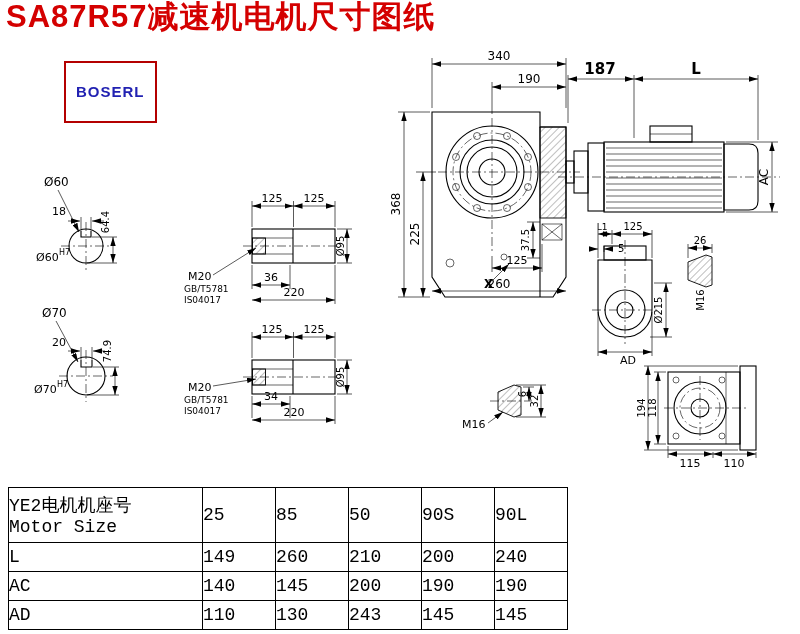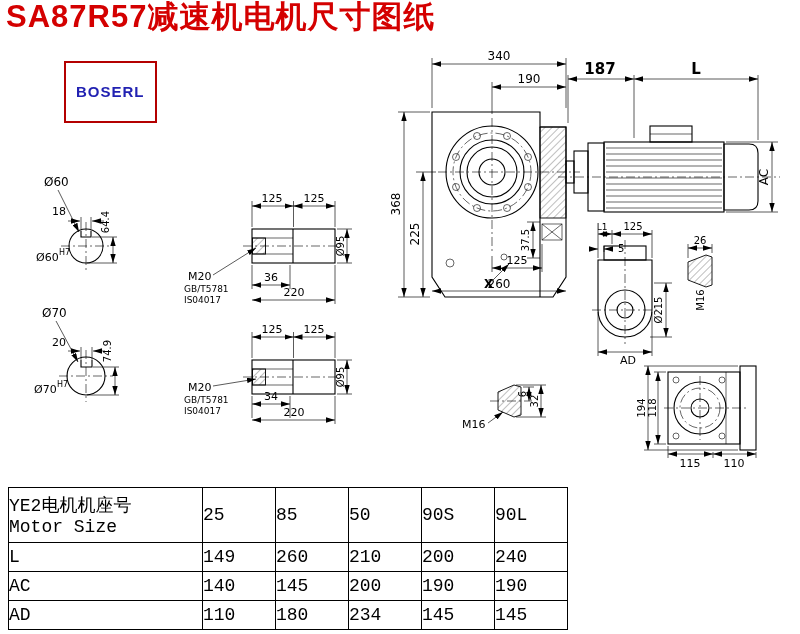--- a/index.html
+++ b/index.html
@@ -417,19 +417,19 @@
     <td class="c0">AC</td>
     <td class="cv">140</td>
     <td class="cv">145</td>
     <td class="cv">200</td>
     <td class="cv">190</td>
     <td class="cv">190</td>
   </tr>
   <tr>
     <td class="c0">AD</td>
     <td class="cv">110</td>
-    <td class="cv">180</td>
-    <td class="cv">234</td>
+    <td class="cv">130</td>
+    <td class="cv">243</td>
     <td class="cv">145</td>
     <td class="cv">145</td>
   </tr>
 </tbody>
   </table>
 
 </body></html>

